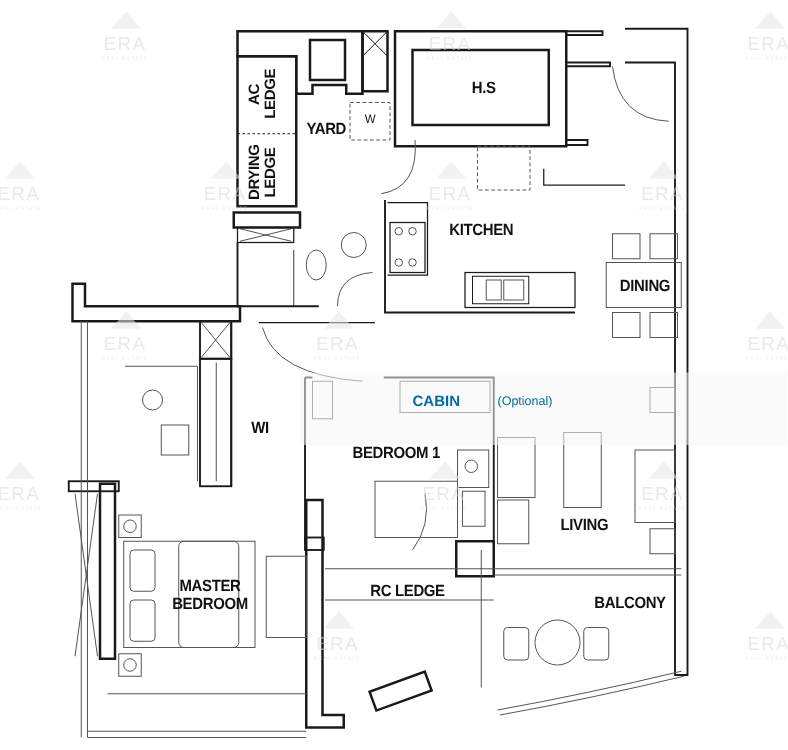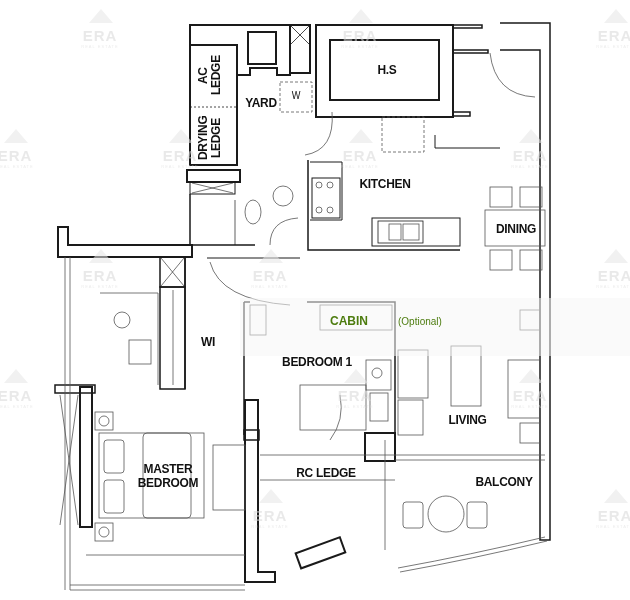--- a/index.html
+++ b/index.html
@@ -1,25 +1,25 @@
 <!DOCTYPE html>
 <html><head>
 <meta charset="utf-8">
 <style>
   html,body{margin:0;padding:0;background:#fff;}
   body{width:630px;height:600px;position:relative;overflow:hidden;font-family:"Liberation Sans",sans-serif;}
   #plan{position:absolute;left:0;top:0;width:630px;height:600px;}
   .lbl{position:absolute;font-family:"Liberation Sans",sans-serif;font-weight:bold;color:#111;font-size:13px;line-height:14px;text-align:center;letter-spacing:-0.3px;transform:scaleX(0.92);}
   .vert{writing-mode:vertical-rl;transform:rotate(180deg);}
   .wm{position:absolute;width:50px;height:50px;opacity:0.55;}
-  .wm .wm-text{position:absolute;left:0;top:22px;width:50px;text-align:center;font-size:15px;font-weight:bold;color:#d8d8d8;letter-spacing:1px;}
+  .wm .wm-text{position:absolute;left:0;top:22px;width:50px;text-align:center;font-size:15px;font-weight:normal;color:#d8d8d8;letter-spacing:1px;}
   .wm .wm-sub{position:absolute;left:0;top:39px;width:50px;text-align:center;font-size:4px;color:#ddd;letter-spacing:1px;}
   .wm .wm-roof{position:absolute;left:14px;top:4px;width:0;height:0;border-left:12px solid transparent;border-right:12px solid transparent;border-bottom:14px solid #e6e6e6;}
   .band{position:absolute;left:240px;top:298px;width:390px;height:58px;background:rgba(245,245,245,0.55);}
-  .faded{position:absolute;font-size:12px;color:#4d7c0f;font-weight:bold;}
+  .faded{position:absolute;font-size:12px;color:#0369a1;font-weight:bold;}
 </style>
 </head>
 <body>
 
 <svg id="plan" viewBox="0 0 630 600" xmlns="http://www.w3.org/2000/svg">
   <g fill="none" stroke="#1a1a1a" stroke-width="2">
 
     <path d="M190 25 L290 25 L290 75 L277 75 L277 68 L250 68 L250 75 L237 75 L237 45 L190 45 Z"></path>
     <rect x="248" y="32" width="28" height="32"></rect>
     <rect x="290" y="25" width="20" height="48"></rect>

